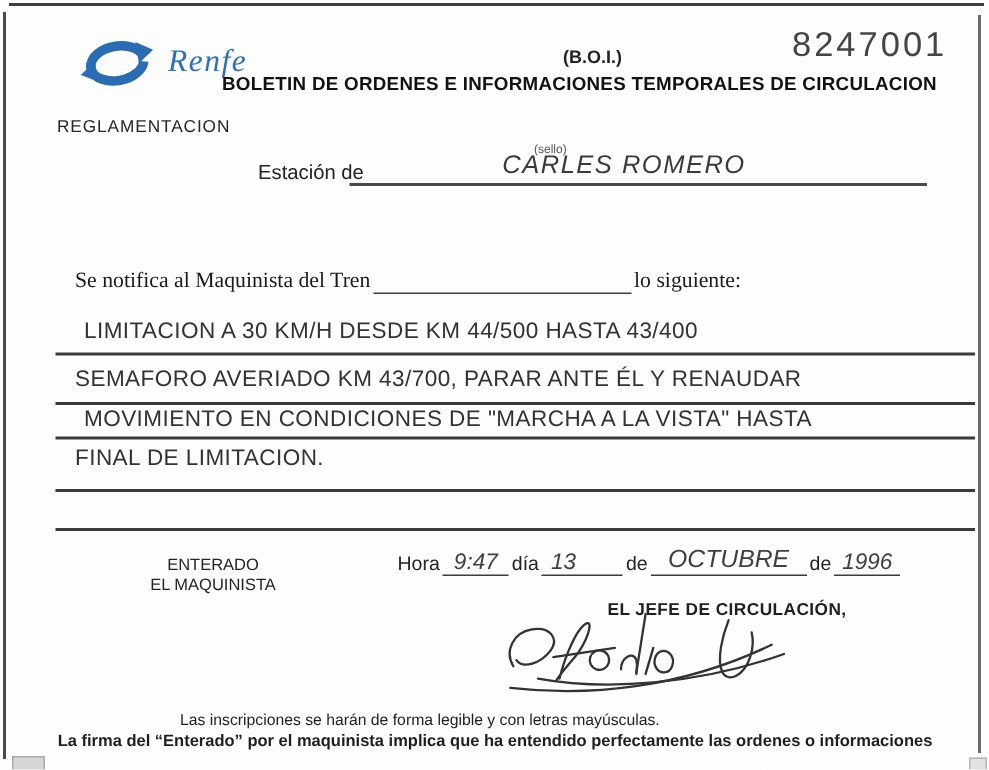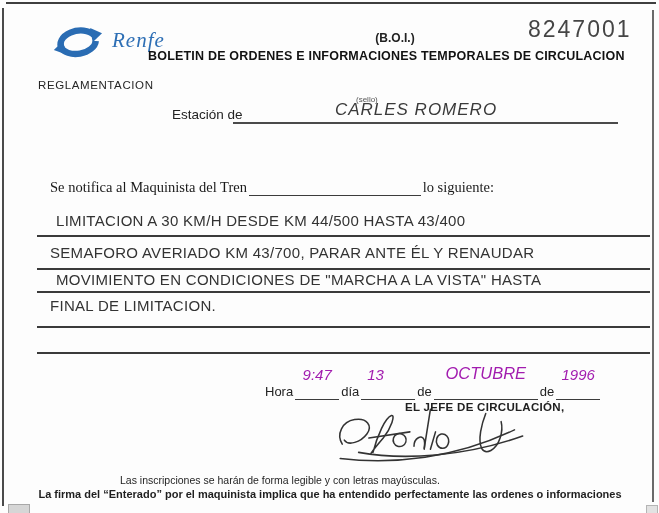--- a/index.html
+++ b/index.html
@@ -46,22 +46,22 @@
   .o1 { left:56px; top:212px; }
   .o2 { left:50px; top:244px; }
   .o3 { left:56px; top:271px; }
   .o4 { left:50px; top:297px; }
 
   
   .enterado { left:92px; top:371px; width:100px; text-align:center; font-size:11px;
               line-height:13px; color:#242424; }
   .hora-row { left:263px; top:364px; display:flex; align-items:flex-end; }
   .hr-label { font-size:13px; color:#232323; padding:0 2px 1px 2px; }
-  .hr-value { font-style:italic; color:#a21caf; border-bottom:1.4px solid #3c3c3c;
-              text-align:center; padding-bottom:16px; }
+  .hr-value { font-style:italic; color:#404040; border-bottom:1.4px solid #3c3c3c;
+              text-align:center; padding-bottom:0; }
   .v-hora  { width:44px; font-size:15px; }
   .v-dia   { width:48px; font-size:15px; text-align:left; padding-left:6px; }
   .v-month { width:104px; font-size:16.5px; }
   .v-year  { width:44px; font-size:15px; }
 
   .jefe { left:405px; top:401px; font-size:11.5px; font-weight:600; color:#202020; letter-spacing:0.3px; }
   .signature { left:332px; top:406px; width:205px; height:62px; }
 
   .note1 { left:120px; top:474px; width:330px; text-align:left; font-size:10.5px; font-weight:normal; color:#1f1f1f; }
   .note2 { left:18px; top:488px; width:624px; text-align:center; font-size:11px; font-weight:bold; color:#1f1f1f; }
@@ -108,20 +108,24 @@
   <div class="abs order-text o1">LIMITACION A 30 KM/H DESDE KM 44/500 HASTA 43/400</div>
   <div class="abs order-text o2">SEMAFORO AVERIADO KM 43/700, PARAR ANTE ÉL Y RENAUDAR</div>
   <div class="abs order-text o3">MOVIMIENTO EN CONDICIONES DE "MARCHA A LA VISTA" HASTA</div>
   <div class="abs order-text o4">FINAL DE LIMITACION.</div>
   <div class="abs rule r1"></div>
   <div class="abs rule r2"></div>
   <div class="abs rule r3"></div>
   <div class="abs rule r4"></div>
   <div class="abs rule r5"></div>
 
+  <div class="abs enterado">
+    <div>ENTERADO</div>
+    <div>EL MAQUINISTA</div>
+  </div>
 
   <div class="abs hora-row">
     <span class="hr-label">Hora</span>
     <span class="hr-value v-hora">9:47</span>
     <span class="hr-label">día</span>
     <span class="hr-value v-dia">13</span>
     <span class="hr-label">de</span>
     <span class="hr-value v-month">OCTUBRE</span>
     <span class="hr-label">de</span>
     <span class="hr-value v-year">1996</span>

